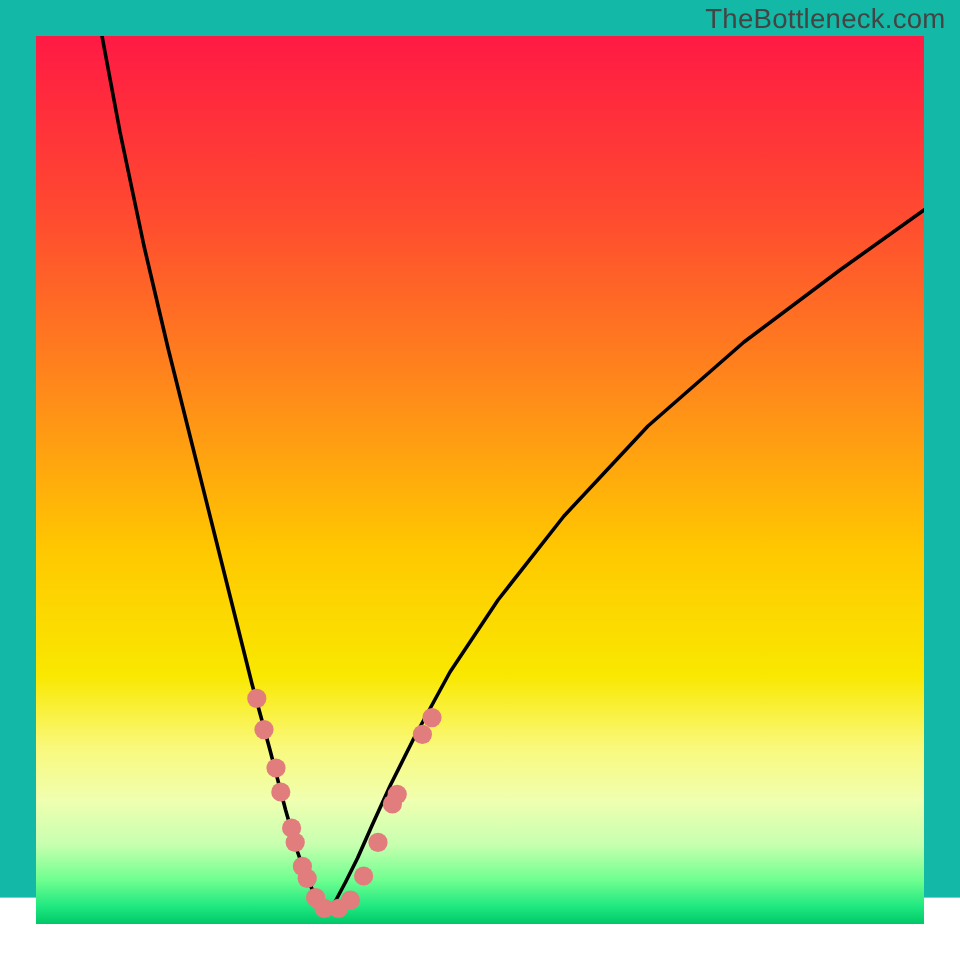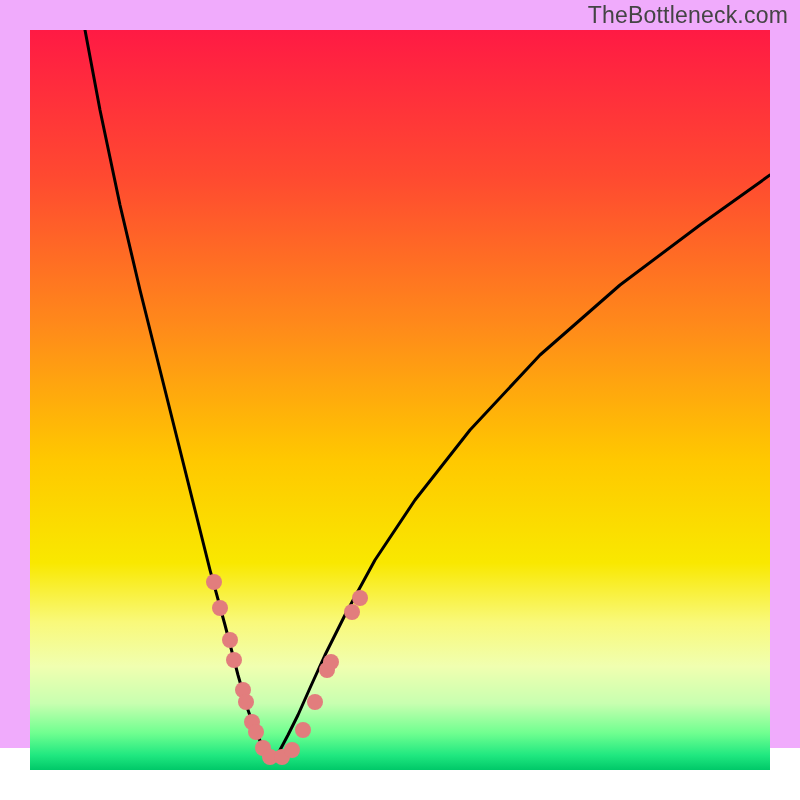--- a/index.html
+++ b/index.html
@@ -6,21 +6,21 @@
     margin: 0;
     padding: 0;
     width: 800px;
     height: 800px;
     overflow: hidden;
     font-family: Arial, Helvetica, sans-serif;
   }
   .frame {
     width: 800px;
     height: 748px;
-    background: #f0abfc;
+    background: #14b8a6;
     position: relative;
   }
   .watermark {
     position: absolute;
     top: 2px;
     right: 12px;
     color: #444444;
     font-size: 23px;
     font-weight: 500;
     letter-spacing: 0.2px;

